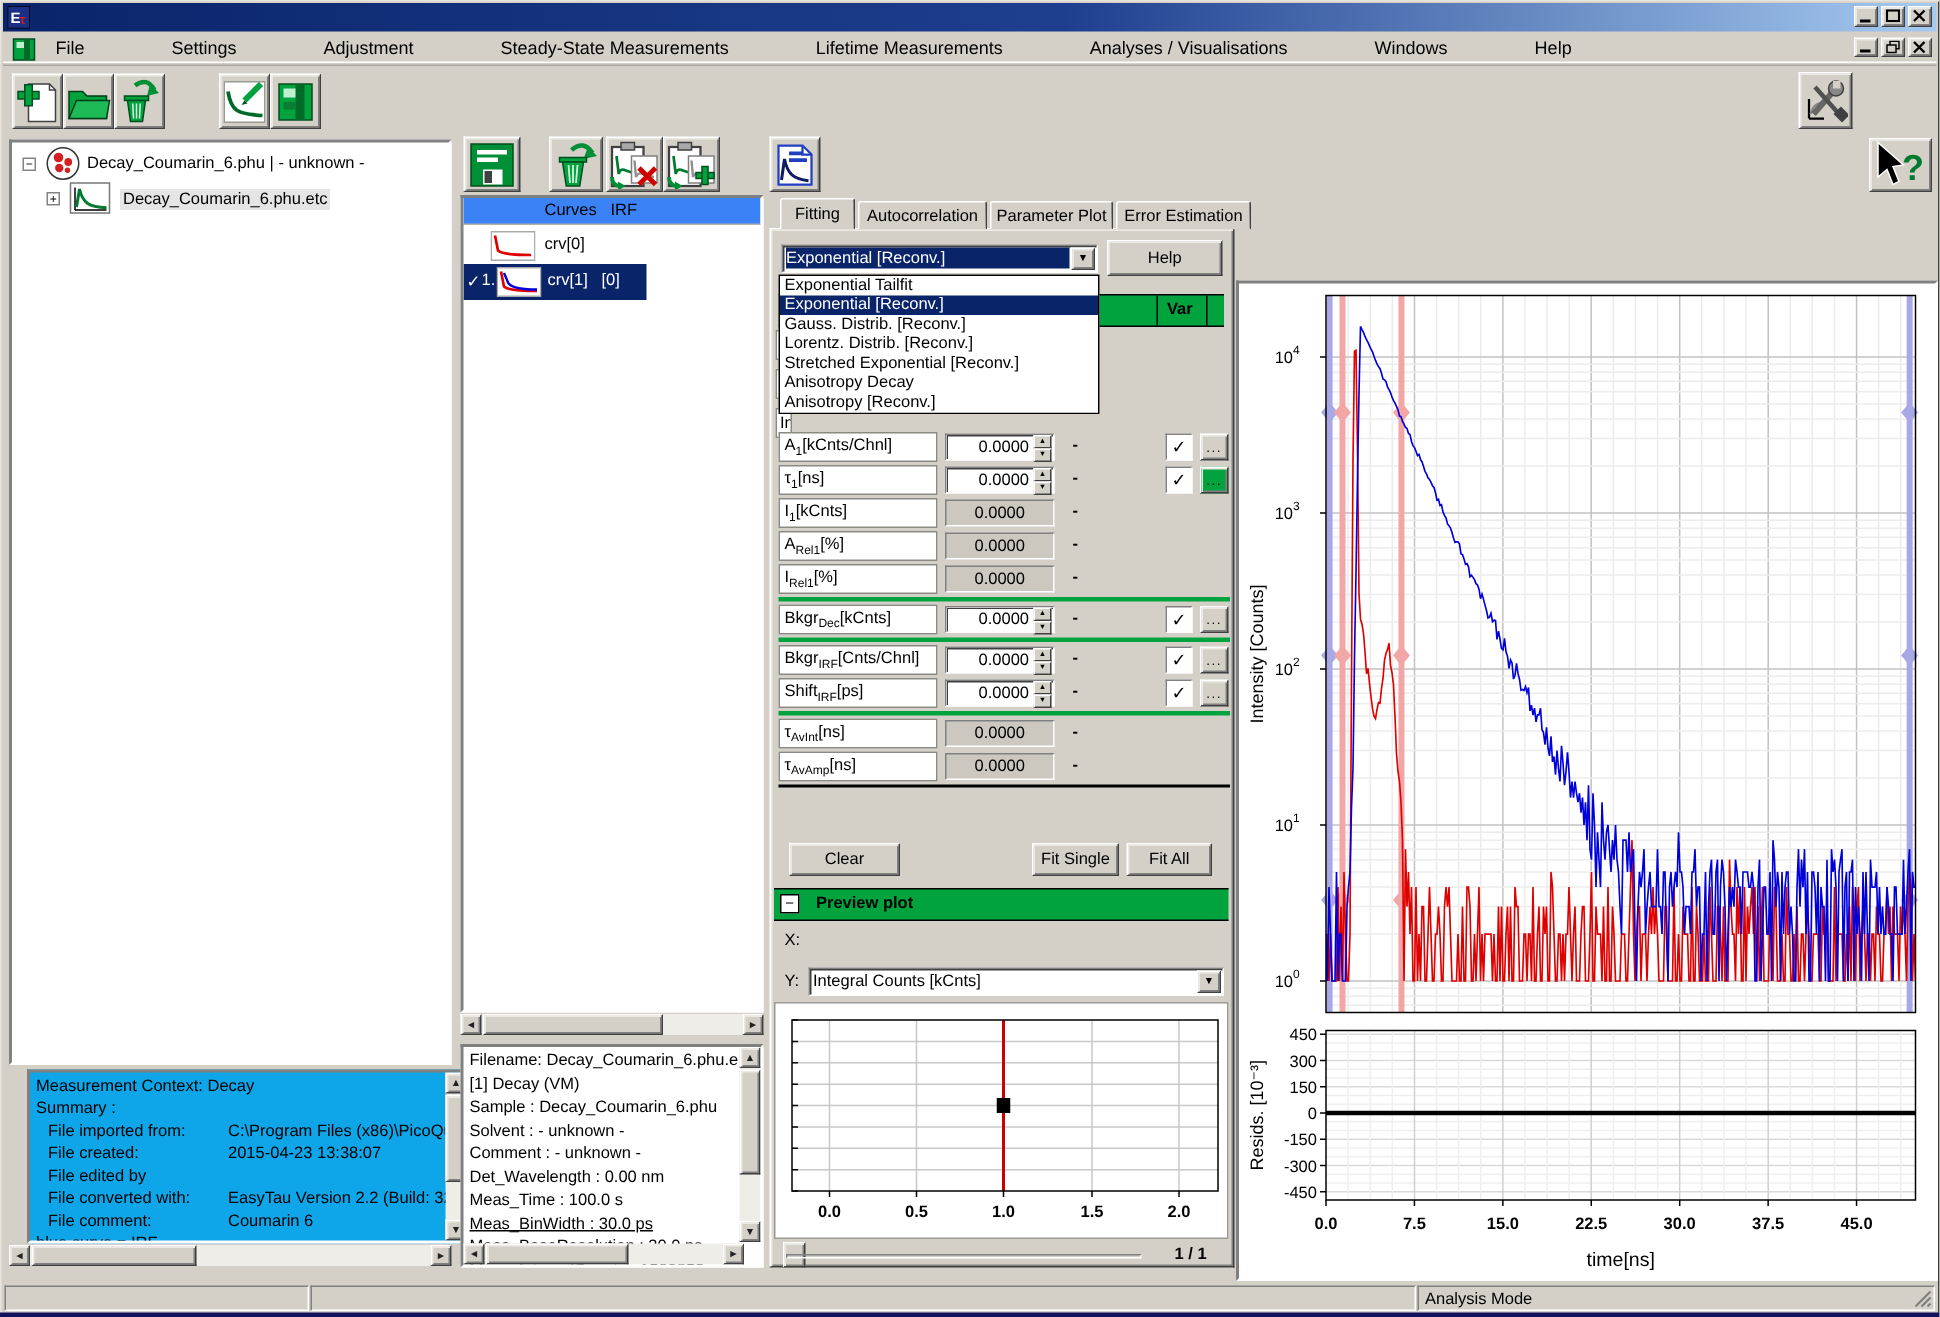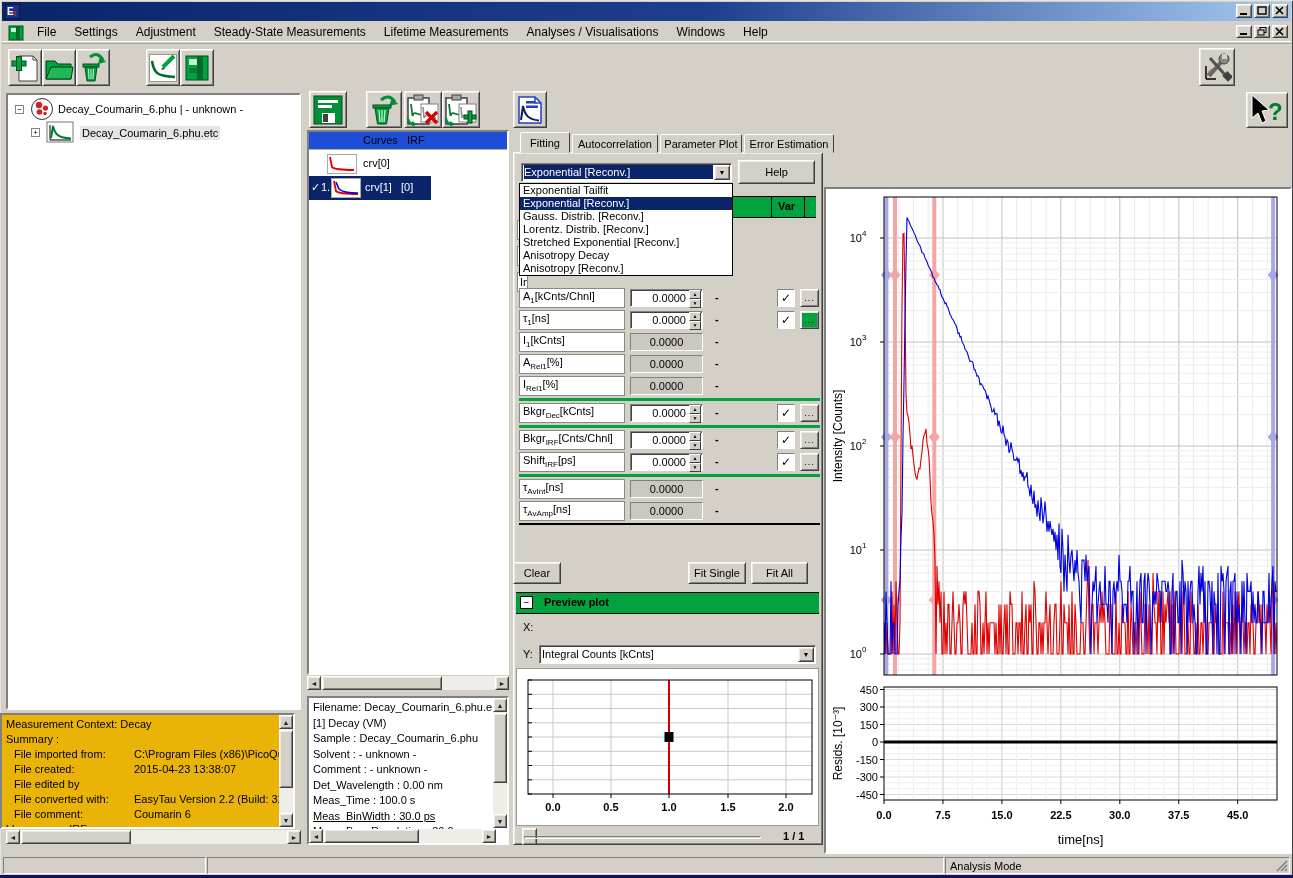--- a/index.html
+++ b/index.html
@@ -89,21 +89,21 @@
         </div>
     </div>
   </div>
 
   <div class="abs menubar">
     <svg class="abs" style="left:6px;top:3px" width="16" height="16">
       <rect x="1" y="1" width="14" height="14" fill="#00a33e" stroke="#004d1d"></rect>
       <rect x="8" y="1" width="4" height="14" fill="#006b28"></rect>
       <rect x="3" y="3" width="5" height="4" fill="#bff0cf"></rect>
     </svg>
-    <div id="menu-items" style="margin-left:26px;display:flex;">
+    <div id="menu-items" style="margin-left:26px;display:flex;gap:40px;">
         <span class="menu-item">File</span>
         <span class="menu-item">Settings</span>
         <span class="menu-item">Adjustment</span>
         <span class="menu-item">Steady-State Measurements</span>
         <span class="menu-item">Lifetime Measurements</span>
         <span class="menu-item">Analyses / Visualisations</span>
         <span class="menu-item">Windows</span>
         <span class="menu-item">Help</span>
       </div>
     <div class="winctl" style="top:3px;">
@@ -199,21 +199,21 @@
     <span class="abs treelbl" style="left:50px;top:8px">Decay_Coumarin_6.phu | - unknown -</span>
     <div class="abs" style="left:23px;top:33px;width:9px;height:9px;border:1px solid #848484;background:#fff;font-size:8px;line-height:7px;text-align:center">+</div>
     <svg class="abs" style="left:38px;top:26px" width="28" height="22">
       <rect x="1" y="1" width="26" height="20" fill="#fff" stroke="#777"></rect>
       <path d="M4 19 L4 4 M4 19 L25 19" stroke="#000" stroke-width="1"></path>
       <path d="M5 17 L7 5 C9 14 13 17 25 17.5" fill="none" stroke="#007a2f" stroke-width="2"></path>
     </svg>
     <span class="abs treelbl" style="left:72px;top:31px;background:#e5e5e5;padding:1px 2px">Decay_Coumarin_6.phu.etc</span>
   </div>
 
-  <div class="abs inset" style="left:0;top:713px;width:295px;height:116px;background:#eab308;overflow:hidden">
+  <div class="abs inset" style="left:18px;top:713px;width:295px;height:116px;background:#0ea5e9;overflow:hidden">
     <div id="left-info" style="padding:2px 4px">
         <div class="infotext">Measurement Context: Decay</div>
         <div class="infotext">Summary :</div>
         <div class="infotext" style="padding-left: 8px;"><span class="ilabel">File imported from:</span><span>C:\Program Files (x86)\PicoQuan</span></div>
         <div class="infotext" style="padding-left: 8px;"><span class="ilabel">File created:</span><span>2015-04-23 13:38:07</span></div>
         <div class="infotext" style="padding-left: 8px;">File edited by</div>
         <div class="infotext" style="padding-left: 8px;"><span class="ilabel">File converted with:</span><span>EasyTau Version 2.2 (Build: 329:</span></div>
         <div class="infotext" style="padding-left: 8px;"><span class="ilabel">File comment:</span><span>Coumarin 6</span></div>
         <div class="infotext">blue curve = IRF</div>
       </div>
@@ -276,21 +276,21 @@
     <svg width="26" height="30">
       <path d="M2 2 L18 2 L24 8 L24 28 L2 28 Z" fill="#fff" stroke="#2040c0" stroke-width="1.5"></path>
       <path d="M18 2 L18 8 L24 8" fill="none" stroke="#2040c0" stroke-width="1.5"></path>
       <rect x="9" y="6" width="9" height="2.5" fill="#2040c0"></rect>
       <rect x="9" y="10.5" width="12" height="2.5" fill="#2040c0"></rect>
       <path d="M4 25 L6 11 C8 21 12 24.5 22 25.5" fill="none" stroke="#101c60" stroke-width="2"></path>
     </svg>
   </div>
 
   <div class="abs inset" style="left:307px;top:130px;width:202px;height:545px;background:#fff;overflow:hidden">
-    <div class="abs" style="left:0;top:0;width:198px;height:18px;background:#1d4ed8;border-bottom:1px solid #b4b0a8">
+    <div class="abs" style="left:0;top:0;width:198px;height:18px;background:#3b82f6;border-bottom:1px solid #b4b0a8">
       <span class="abs" style="left:54px;top:2px;font-size:11px">Curves</span>
       <span class="abs" style="left:98px;top:2px;font-size:11px">IRF</span>
     </div>
     <div class="abs" style="left:0;top:20px;width:198px;height:24px">
       <svg class="abs" style="left:18px;top:2px" width="30" height="20">
         <rect x="0.5" y="0.5" width="29" height="19" fill="#fff" stroke="#aaa"></rect>
         <path d="M3 3 L5 13 Q8 16 27 16" fill="none" stroke="#e00000" stroke-width="1.8"></path>
       </svg>
       <span class="abs" style="left:54px;top:5px;font-size:11px">crv[0]</span>
     </div>
@@ -468,21 +468,21 @@
     <div class="abs" id="dropdown" style="left:6px;top:93px;width:214px;border:1px solid #000;background:#fff;z-index:50">
         <div class="dd-item">Exponential Tailfit</div>
         <div class="dd-item sel">Exponential [Reconv.]</div>
         <div class="dd-item">Gauss. Distrib. [Reconv.]</div>
         <div class="dd-item">Lorentz. Distrib. [Reconv.]</div>
         <div class="dd-item">Stretched Exponential [Reconv.]</div>
         <div class="dd-item">Anisotropy Decay</div>
         <div class="dd-item">Anisotropy [Reconv.]</div>
       </div>
 
-    <div class="abs btn" style="left:0;top:472px;width:48px;height:22px">Clear</div>
+    <div class="abs btn" style="left:13px;top:472px;width:74px;height:22px">Clear</div>
     <div class="abs btn" style="left:175px;top:472px;width:58px;height:22px">Fit Single</div>
     <div class="abs btn" style="left:238px;top:472px;width:57px;height:22px">Fit All</div>
 
     <div class="abs ghead" style="left:3px;top:502px;width:303px;height:22px">
       <div class="abs" style="left:4px;top:3px;width:13px;height:13px;background:#fff;border:1px solid #000;font-size:10px;line-height:11px;text-align:center">−</div>
       <span class="abs" style="left:28px;top:3px;font-size:11px;font-weight:bold">Preview plot</span>
     </div>
 
     <span class="abs" style="left:10px;top:531px;font-size:11px">X:</span>
     <span class="abs" style="left:10px;top:558px;font-size:11px">Y:</span>

